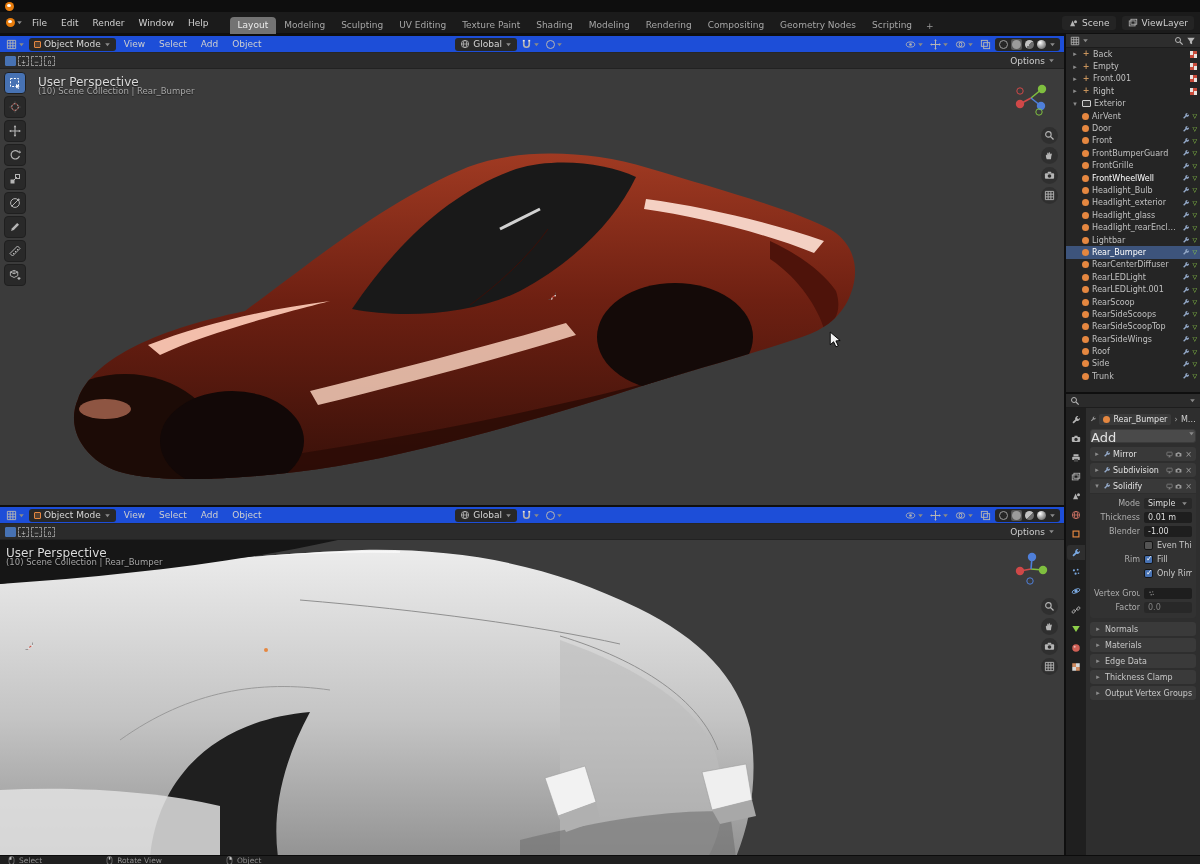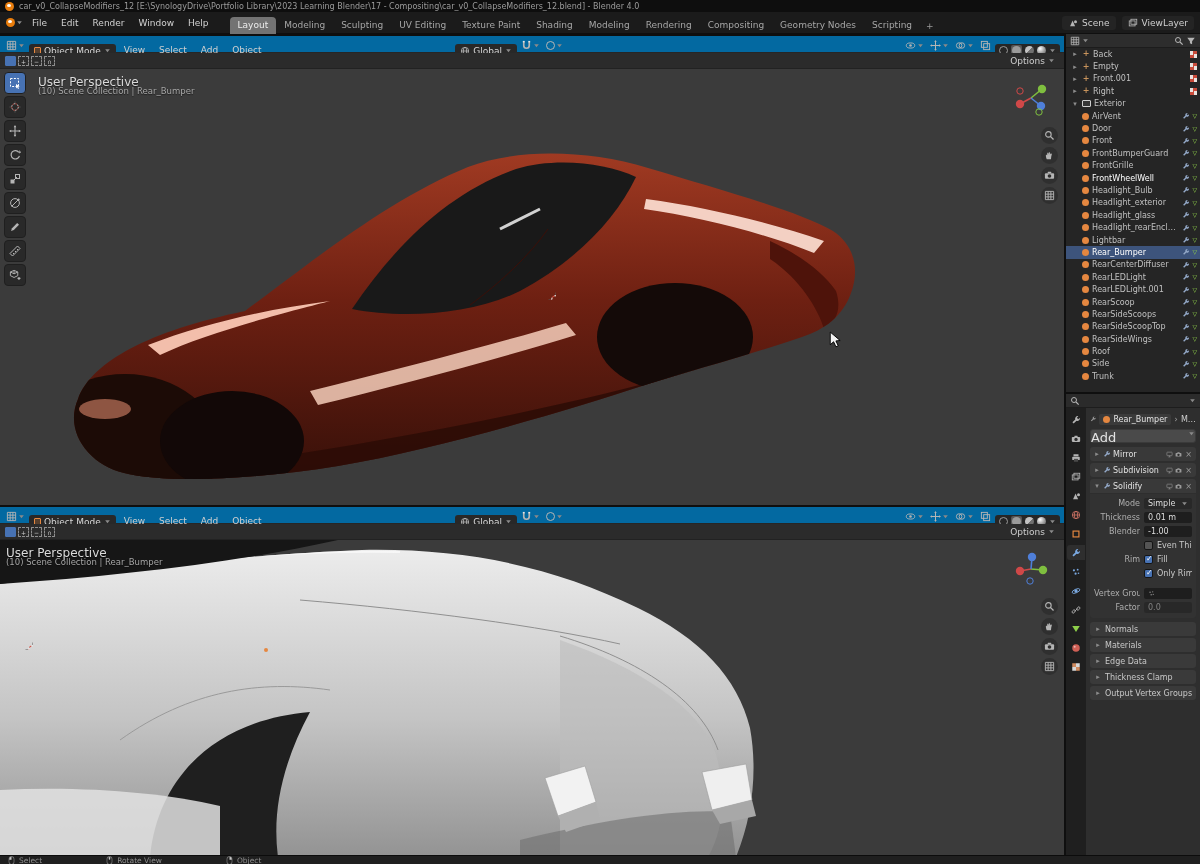--- a/index.html
+++ b/index.html
@@ -26,21 +26,21 @@
 .menu-item{padding:2px 7px;color:#d2d2d2;border-radius:3px}
 .ws-wrap{display:flex;align-items:flex-end;margin-left:14px;height:22px}
 .ws-tab{padding:3px 8px 4px 8px;color:#a6a6a6;font-size:9px;border-radius:4px 4px 0 0;white-space:nowrap}
 .ws-tab.active{background:#737373;color:#ececec}
 .ws-add{padding:3px 6px;color:#9a9a9a}
 .tb-right{margin-left:auto;display:flex;align-items:center;gap:6px;padding-right:2px}
 .tb-chip{display:flex;align-items:center;gap:4px;background:#242424;border-radius:3px;padding:2px 6px;color:#cfcfcf}
 
 
 .vp{position:absolute;left:0;width:1066px;background:#3b3b3b;border-right:2px solid #0f0f0f;border-top:2px solid #0f0f0f;display:flex;flex-direction:column}
-.vp-h{height:17px;background:#0369a1;display:flex;gap:2px;padding:8px 4px;border-bottom:1px solid #262626;white-space:nowrap}
+.vp-h{height:17px;background:#1d4ed8;display:flex;align-items:center;gap:2px;padding:0 4px;border-bottom:1px solid #262626;white-space:nowrap}
 .hbtn{display:flex;align-items:center;gap:1px;padding:1px 2px;border-radius:2px}
 .chip{display:flex;align-items:center;gap:3px;background:#282828;border-radius:3px;padding:1px 5px;height:13px;color:#d6d6d6}
 .hm{padding:1px 6px;color:#cfcfcf;border-radius:2px}
 .sp1{flex:.55}.sp2{flex:1}
 .sqicon{width:7px;height:7px;border:1px solid #e58740;background:rgba(229,135,64,.25);border-radius:1px}
 .pcirc{width:9px;height:9px;border:1px solid #b5b5b5;border-radius:50%}
 .ball{width:9px;height:9px;border-radius:50%;background:#9a9a9a}
 .ball.wire{background:transparent;border:1px solid #9a9a9a}
 .ball.mat{background:linear-gradient(135deg,#c2c2c2 50%,#6f6f6f 50%)}
 .ball.rend{background:radial-gradient(circle at 35% 30%,#ffffff,#a8a8a8 45%,#4f4f4f)}
@@ -273,21 +273,20 @@
 <symbol id="i-pointer" viewBox="0 0 12 18">
         <path d="M1 1 L1 13 L4.2 10.2 L6.4 15 L8.6 14 L6.4 9.4 L10.4 9 Z" fill="#f2f2f2" stroke="#000" stroke-width="0.9"></path>
       </symbol>
 </defs>
 </svg>
 
 <div id="root">
 
   <div class="titlebar">
     <span class="blogo"></span>
-    <span>car_v0_CollapseModifiers_12 [E:\SynologyDrive\Portfolio Library\2023 Learning Blender\17 - Compositing\car_v0_CollapseModifiers_12.blend] - Blender 4.0</span>
   </div>
 
   <div class="topbar">
     <span class="hbtn">
         <span class="blogo"></span>
         <svg class="ic8 dim">
           <use href="#i-caret"></use>
         </svg>
       </span>
     <span class="menu-item">File</span>

